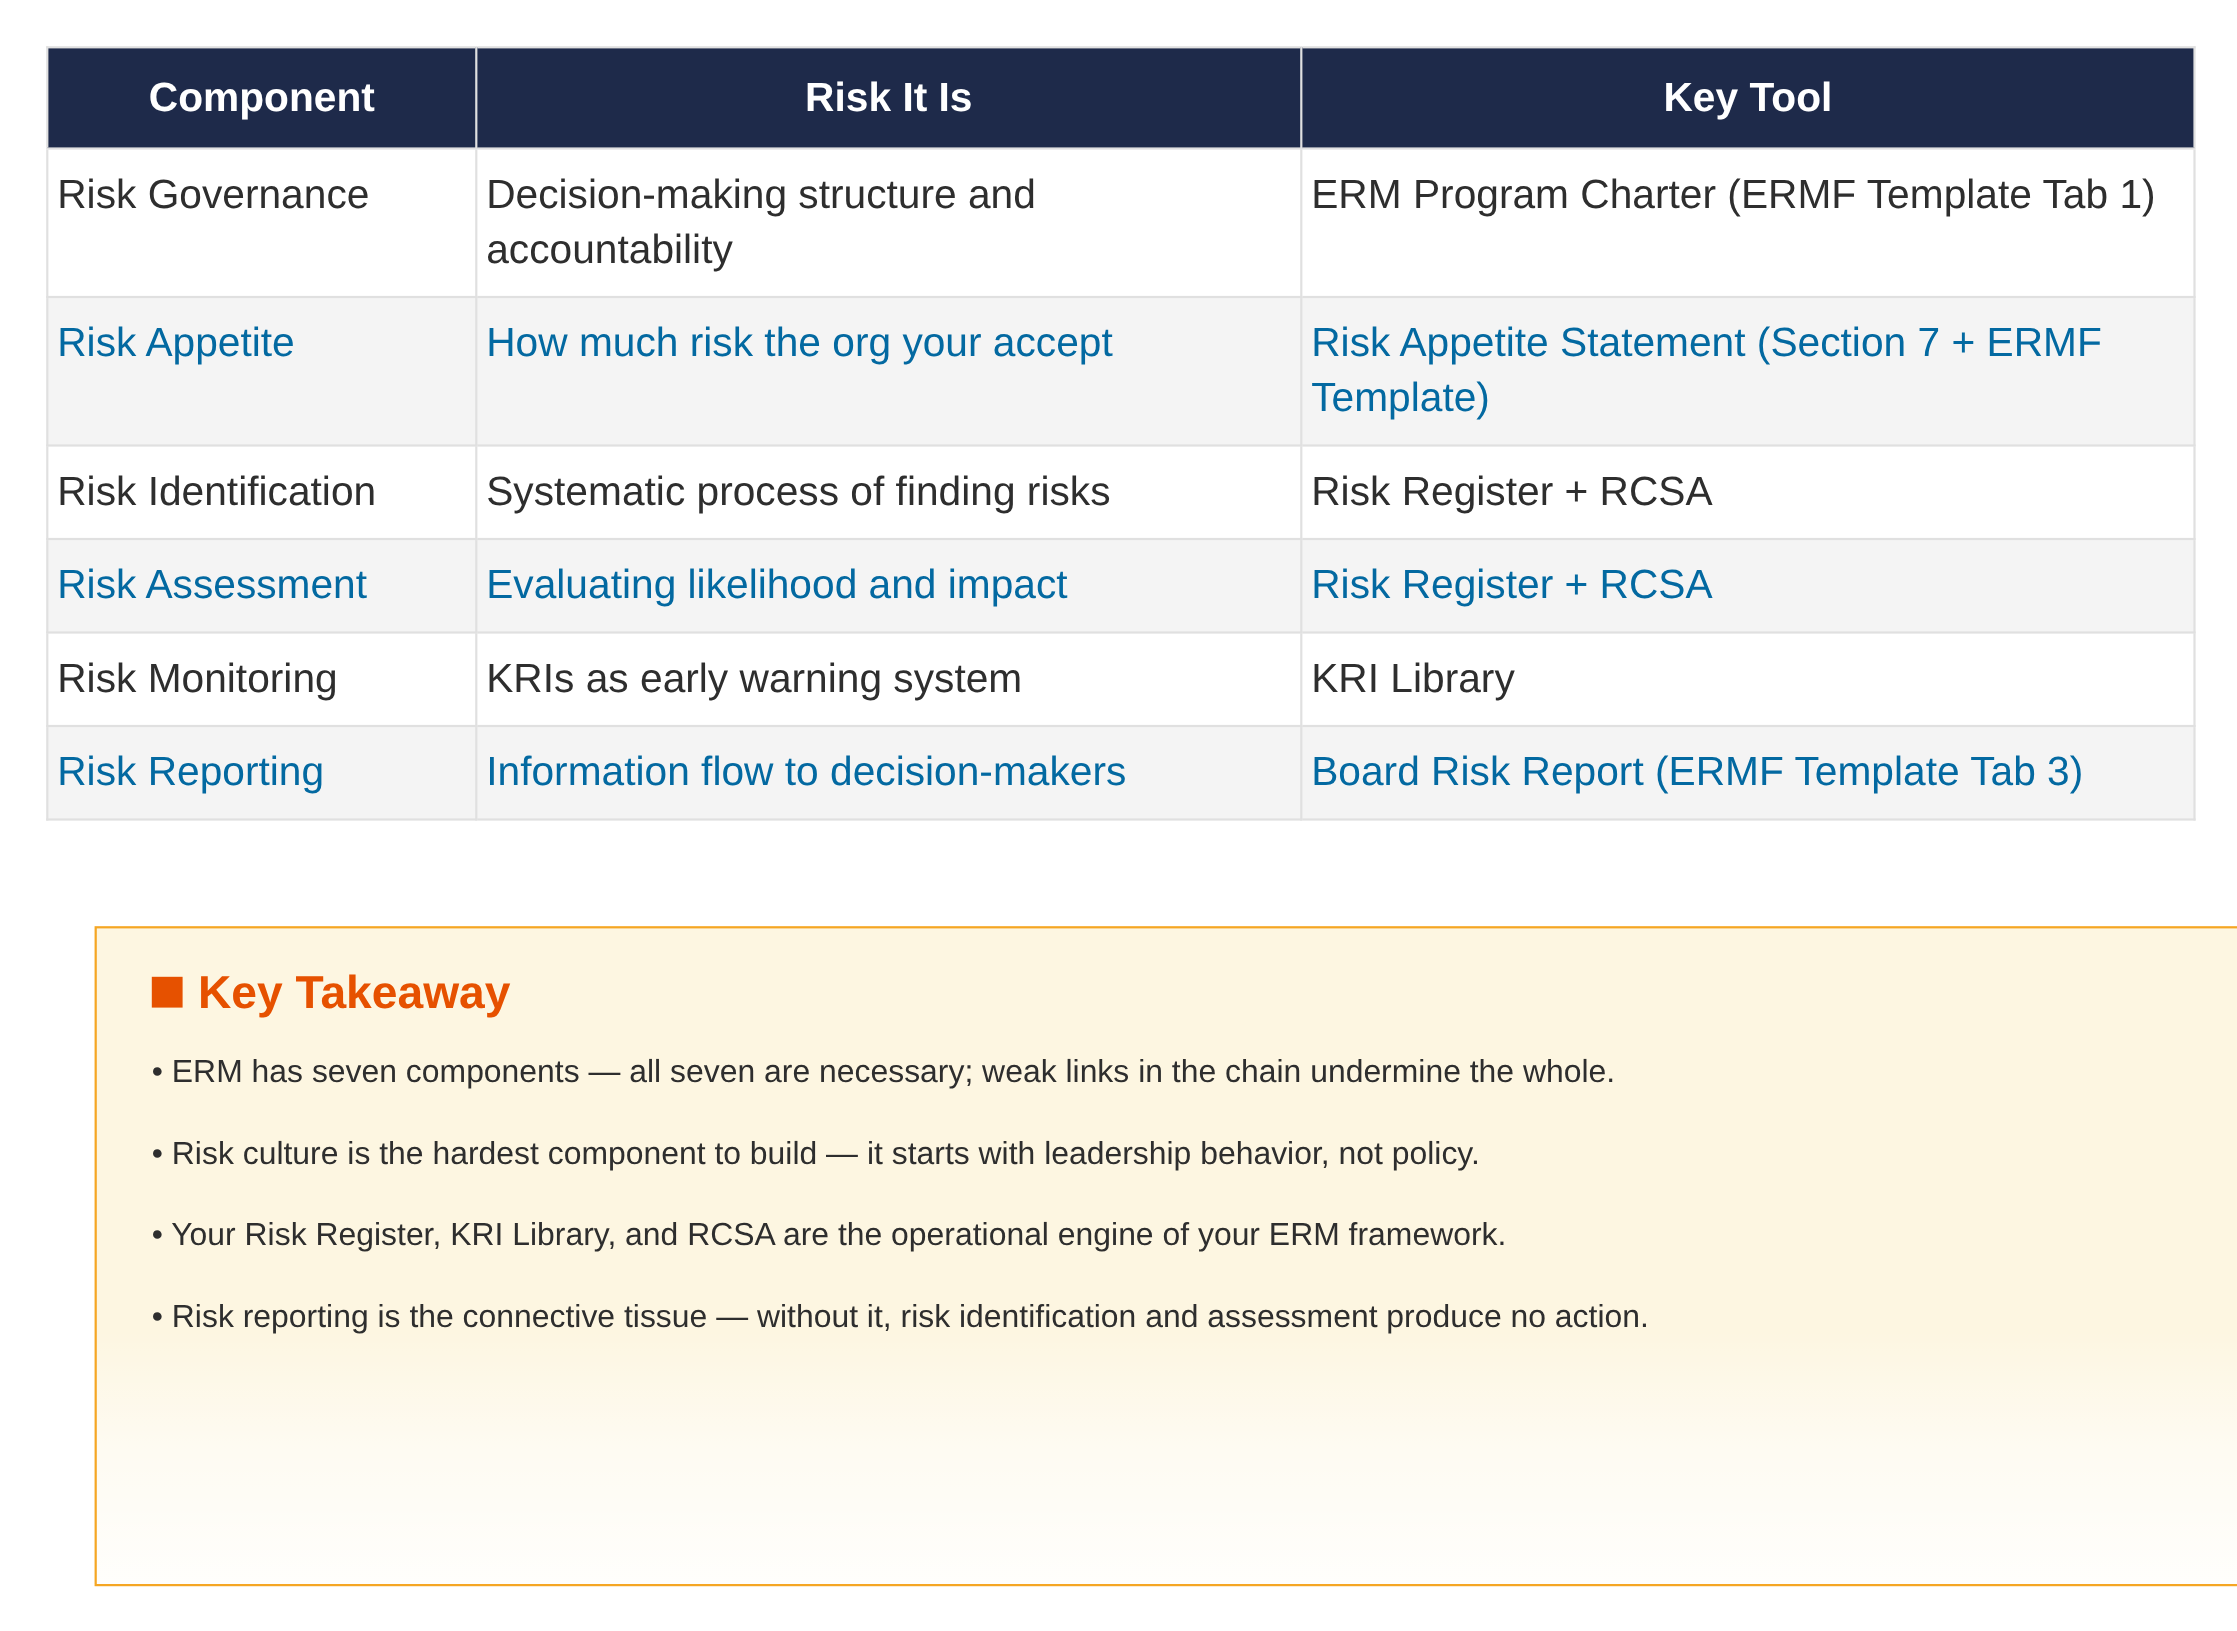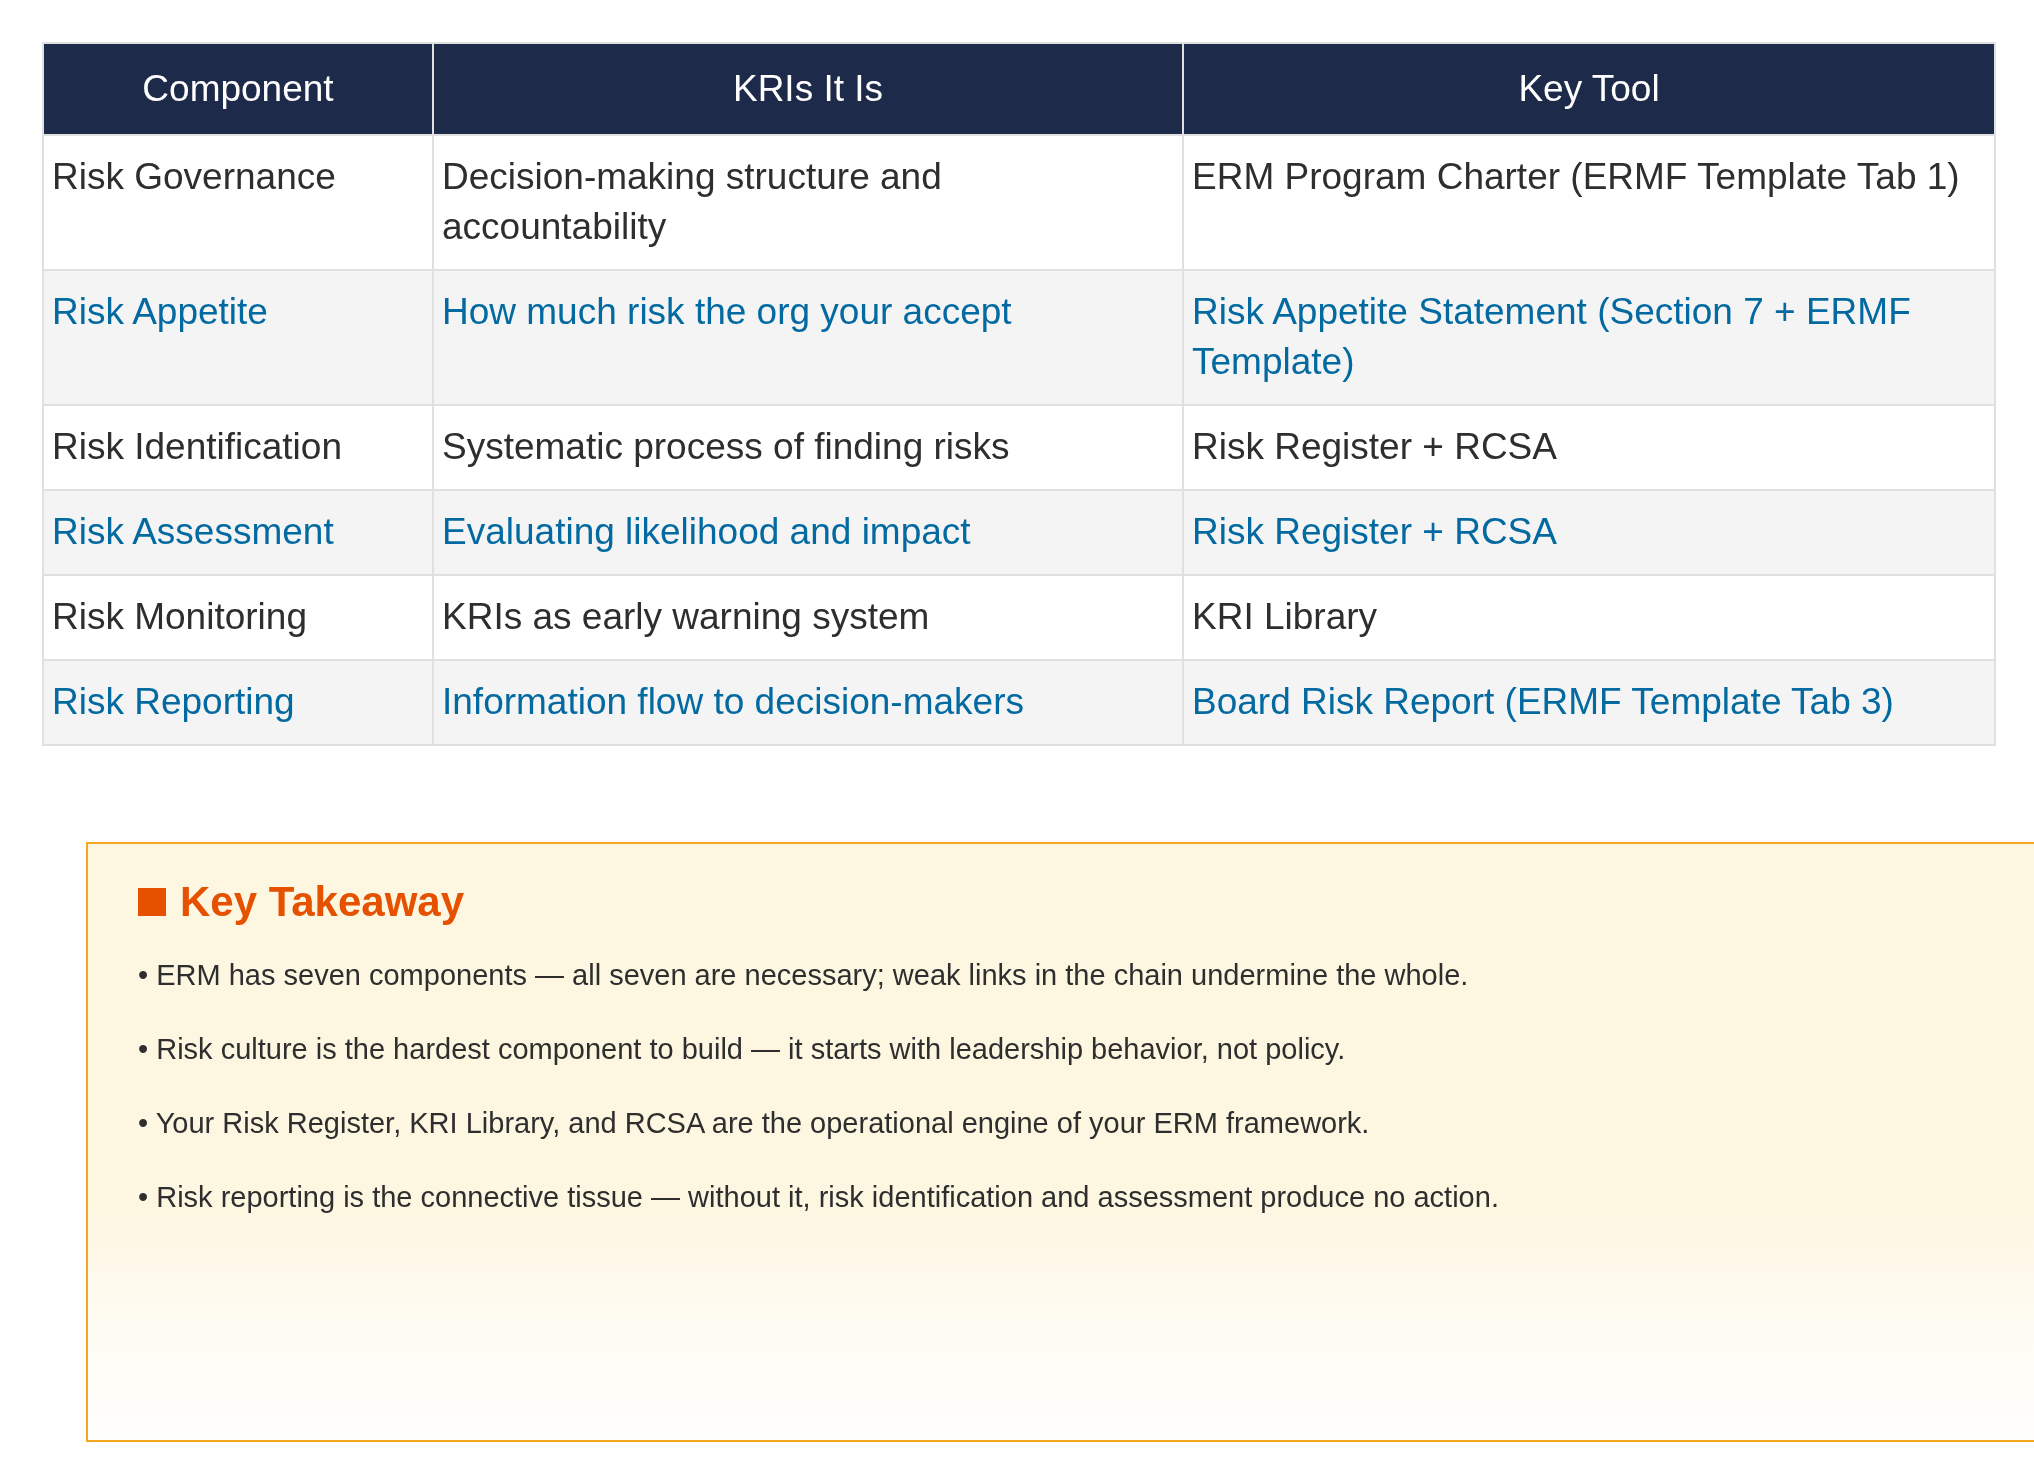--- a/index.html
+++ b/index.html
@@ -23,21 +23,21 @@
     border-collapse: collapse;
     table-layout: fixed;
     border: 2px solid #e0e0e0;
   }
   .erm-table col.c1 { width: 390px; }
   .erm-table col.c2 { width: 750px; }
   .erm-table col.c3 { width: 812px; }
   .erm-table th {
     background: #1e2a4a;
     color: #ffffff;
-    font-weight: normal;
+    font-weight: bold;
     font-size: 37px;
     height: 92px;
     padding: 12px 26px;
     text-align: center;
     border: 2px solid #e0e0e0;
     border-top: none;
     box-sizing: border-box;
   }
   .erm-table th:first-child { border-left: none; }
   .erm-table th:last-child { border-right: none; }
@@ -104,21 +104,21 @@
 
 <table class="erm-table">
   <colgroup>
     <col class="c1">
       <col class="c2">
       <col class="c3">
   </colgroup>
   <thead>
     <tr>
       <th>Component</th>
-      <th>KRIs It Is</th>
+      <th>Risk It Is</th>
       <th>Key Tool</th>
     </tr>
   </thead>
   <tbody>
     <tr class="odd">
       <td>Risk Governance</td>
       <td>Decision-making structure and accountability</td>
       <td>ERM Program Charter (ERMF Template Tab 1)</td>
     </tr>
     <tr class="even">

